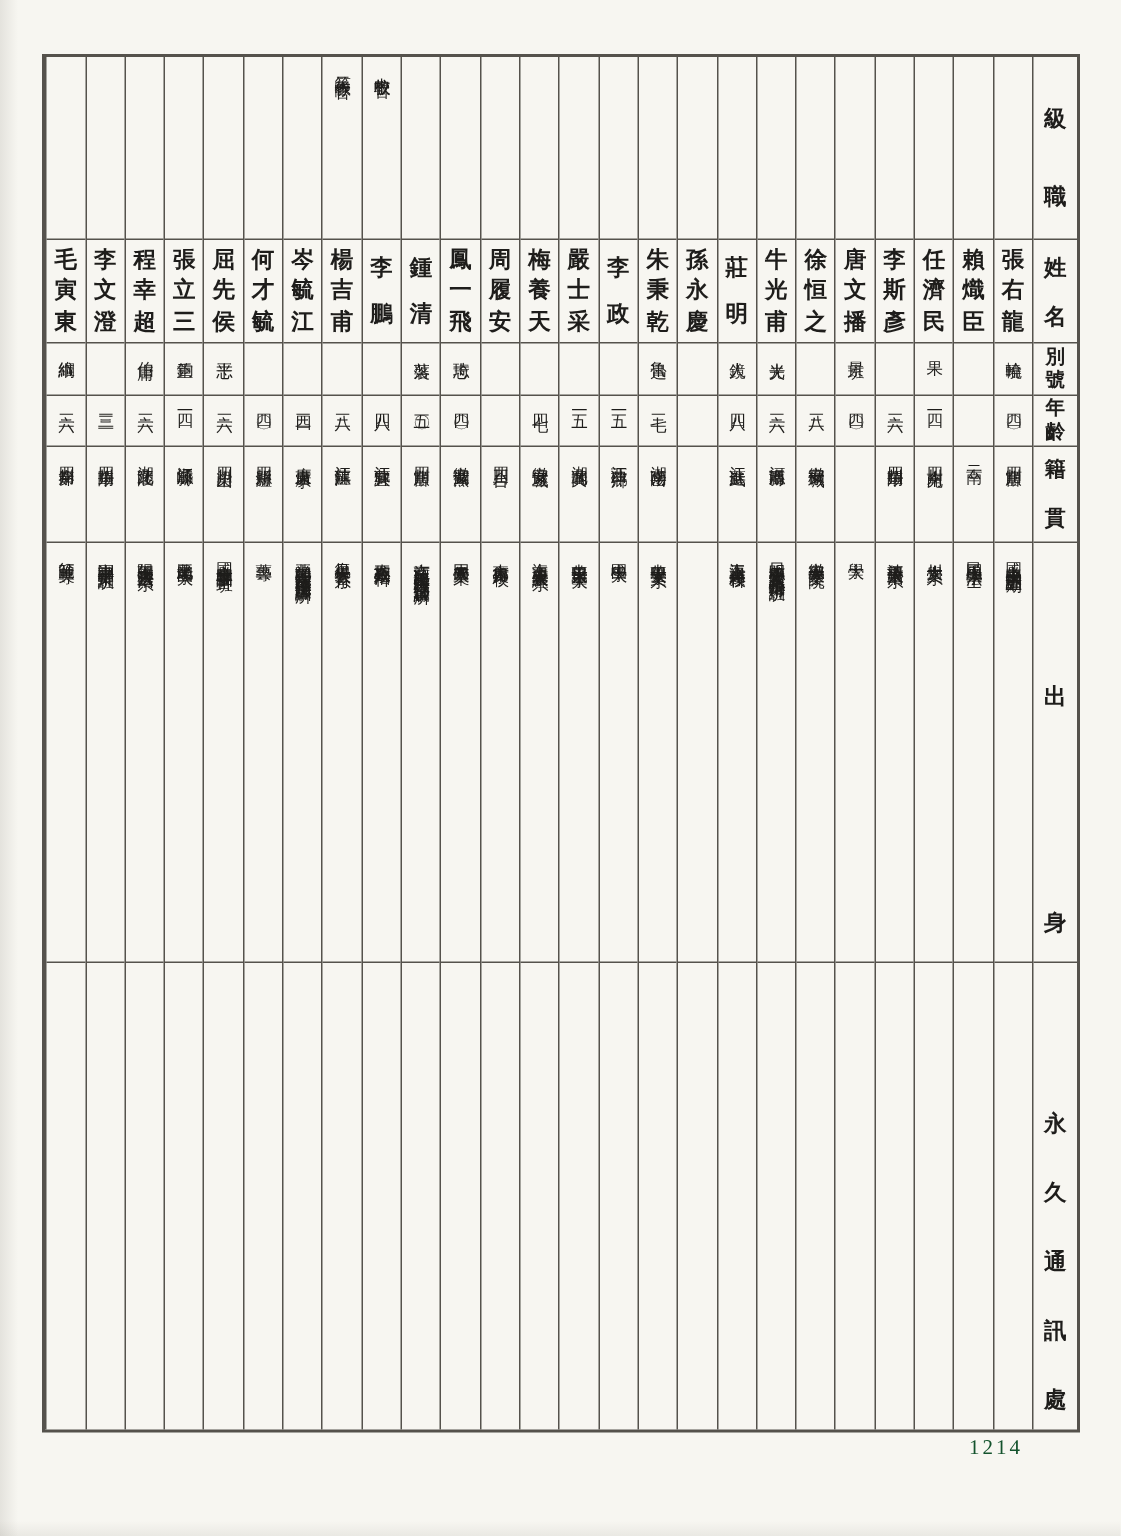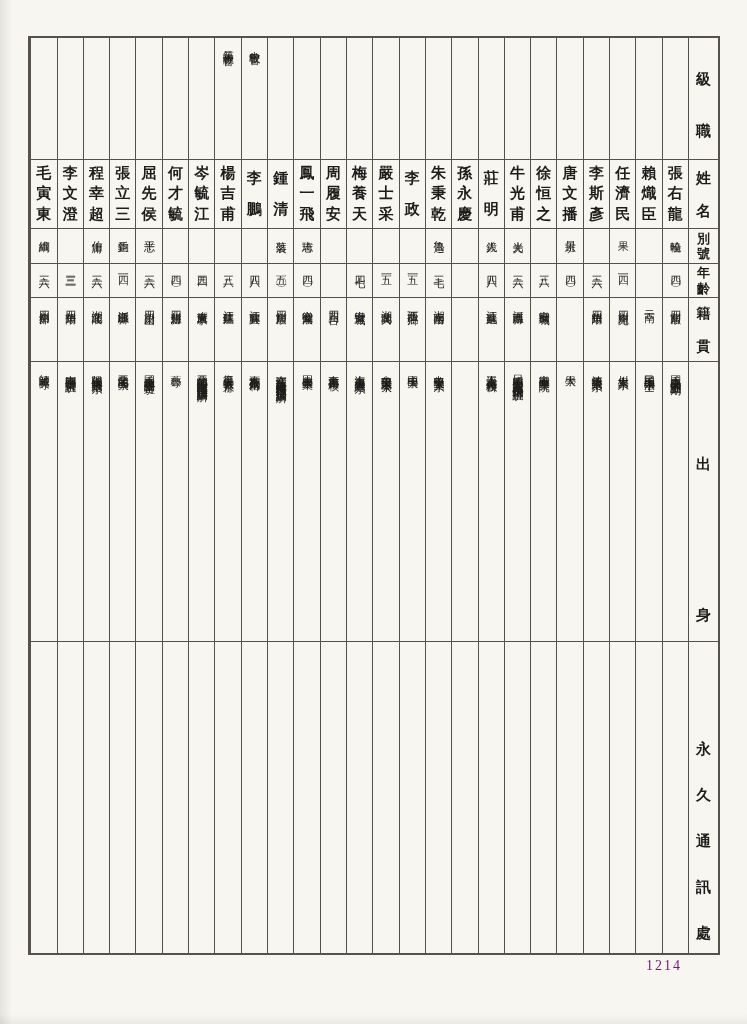--- a/index.html
+++ b/index.html
@@ -71,21 +71,21 @@
   .sp-rank{justify-content:space-between;padding:34px 0 20px;font-size:15px;}
   .sp-name{justify-content:space-between;padding:11px 0 9px;font-size:15px;}
   .sp-alias{justify-content:space-evenly;font-size:13px;}
   .sp-age{justify-content:space-evenly;font-size:13px;}
   .sp-native{justify-content:space-between;padding:8px 0;font-size:14px;}
   .sp-bg{justify-content:space-between;padding:95px 0 18px;font-size:15px;}
   .sp-addr{justify-content:space-between;padding:100px 0 12px;font-size:15px;}
   .page-number{
     position:absolute;left:646px;top:958px;
     font-family:"Liberation Serif",serif;
-    font-size:14px;letter-spacing:2px;color:#701a75;
+    font-size:14px;letter-spacing:2px;color:#14532d;
   }
 </style>
 </head>
 <body>
 
 <div class="page-shade"></div>
 
 <div class="table">
   <div class="col header-col">
     <div class="cell c-rank">

